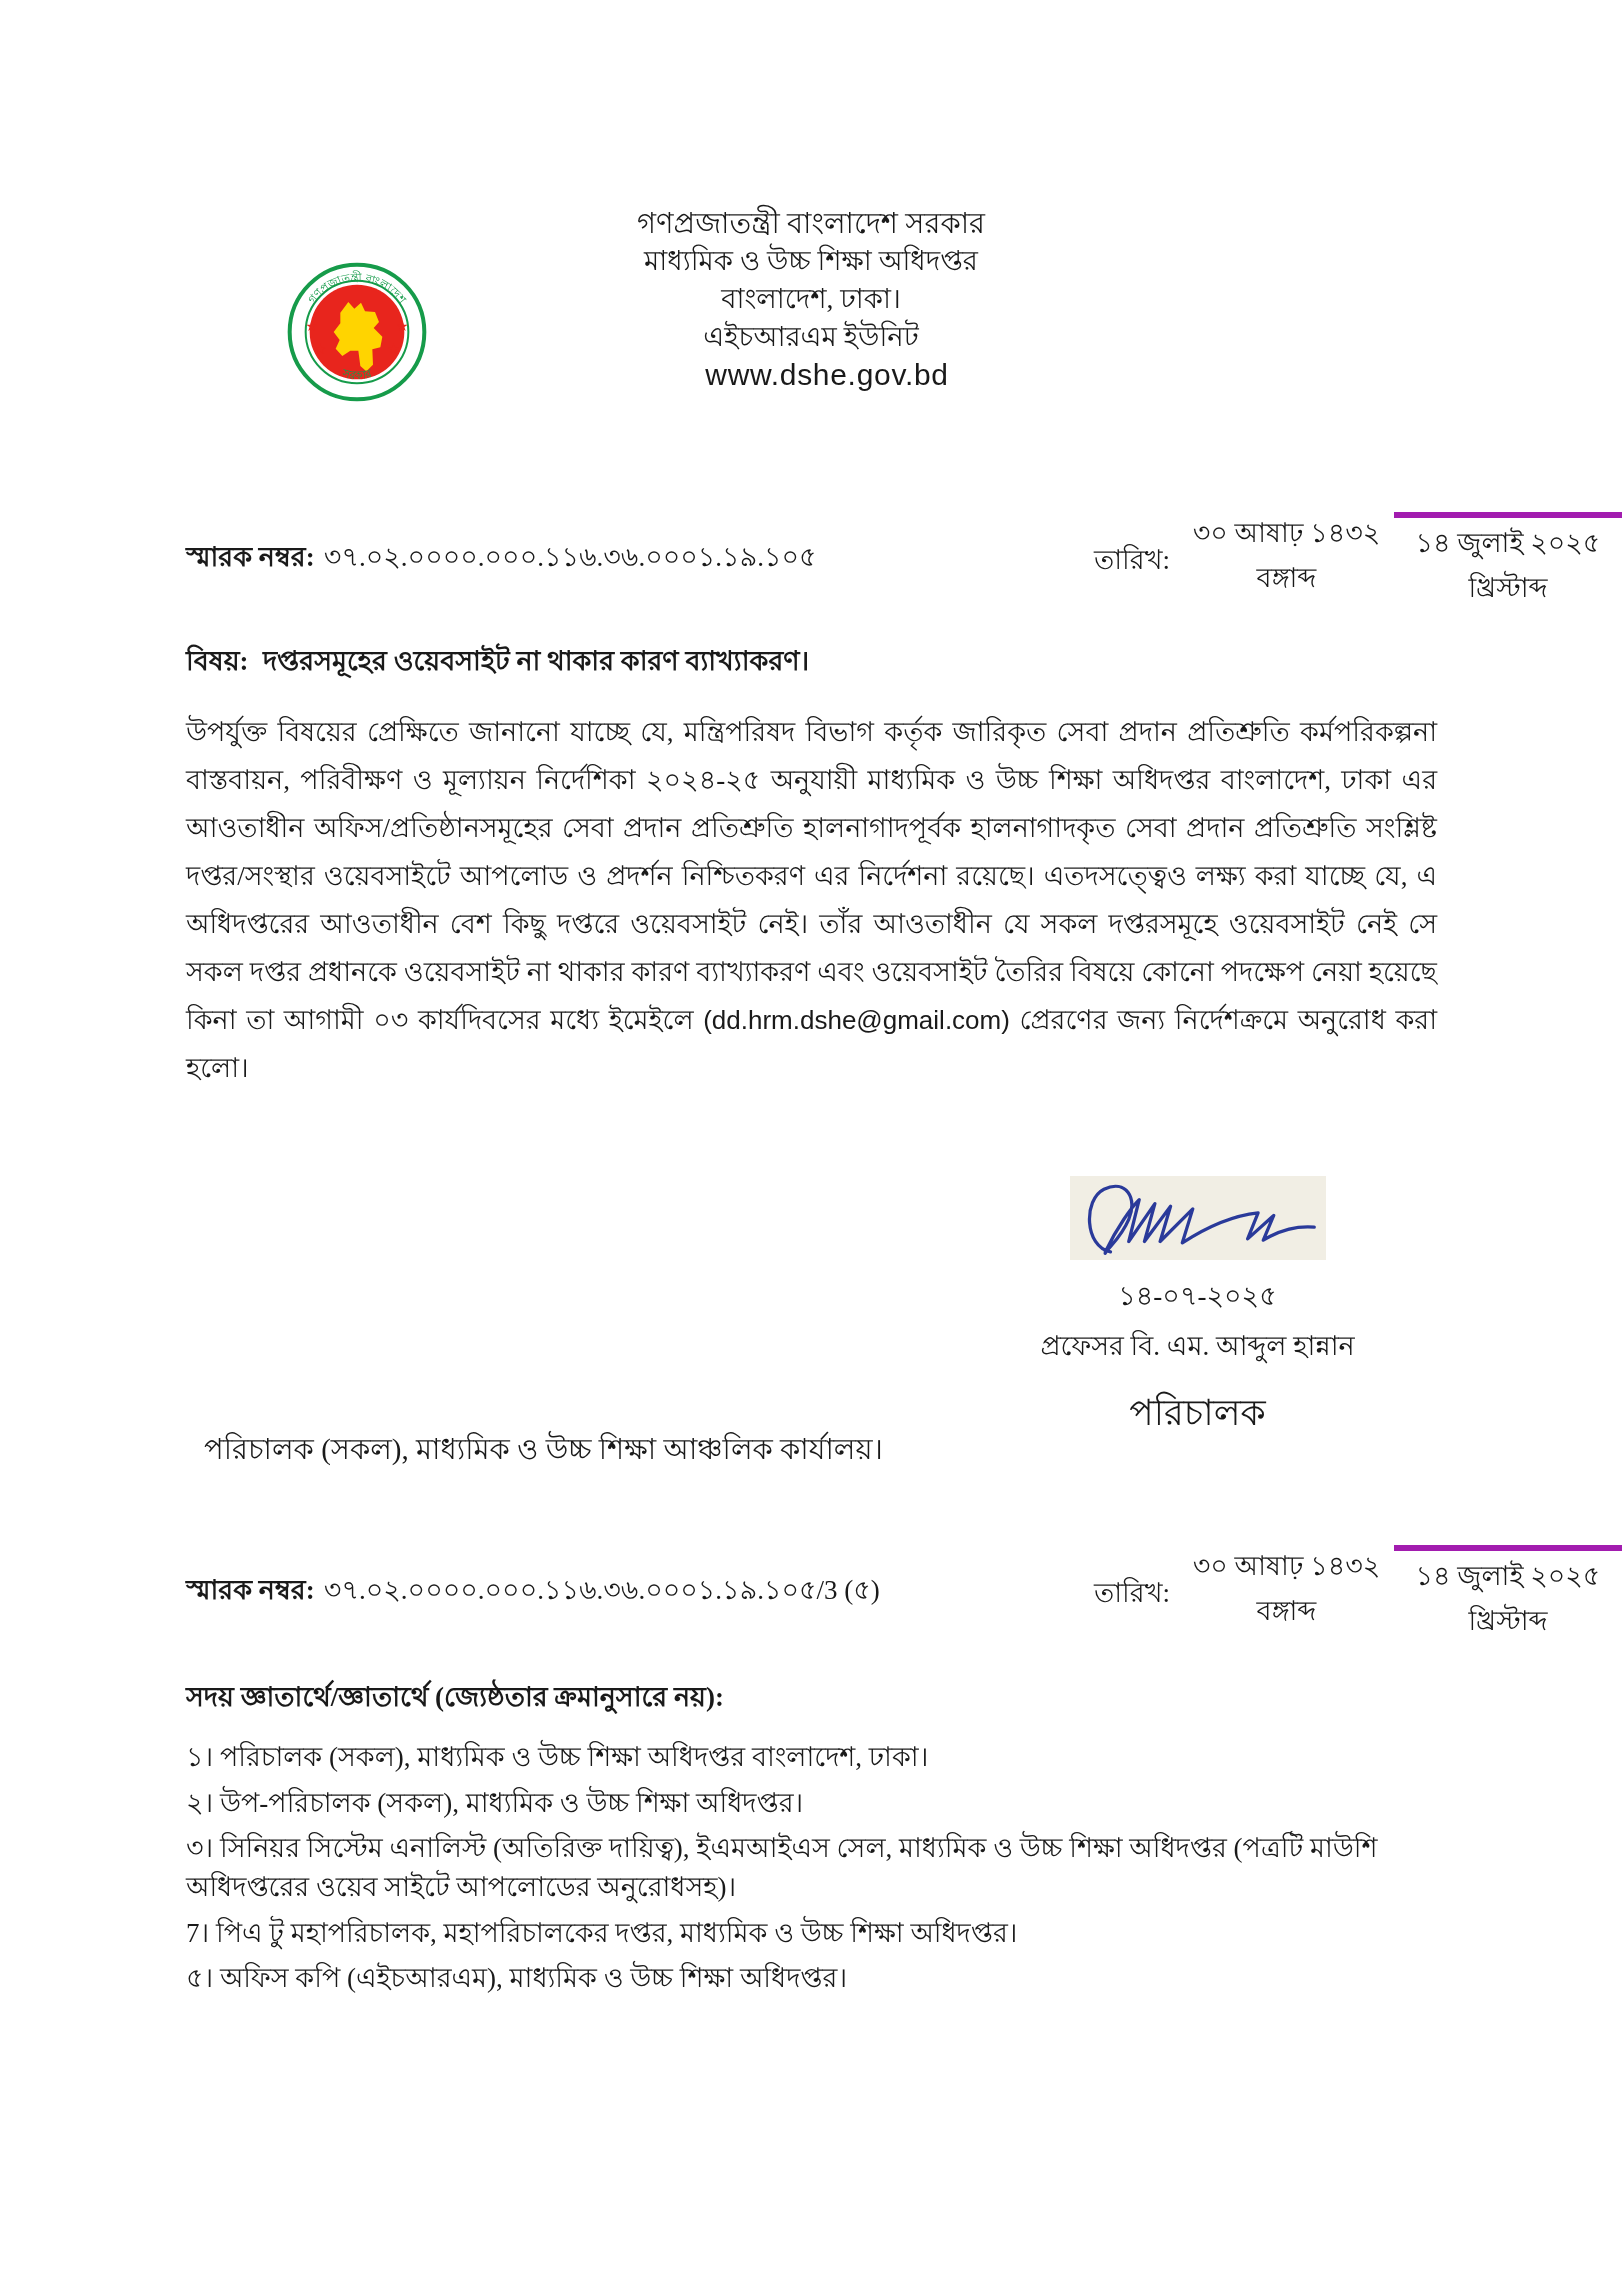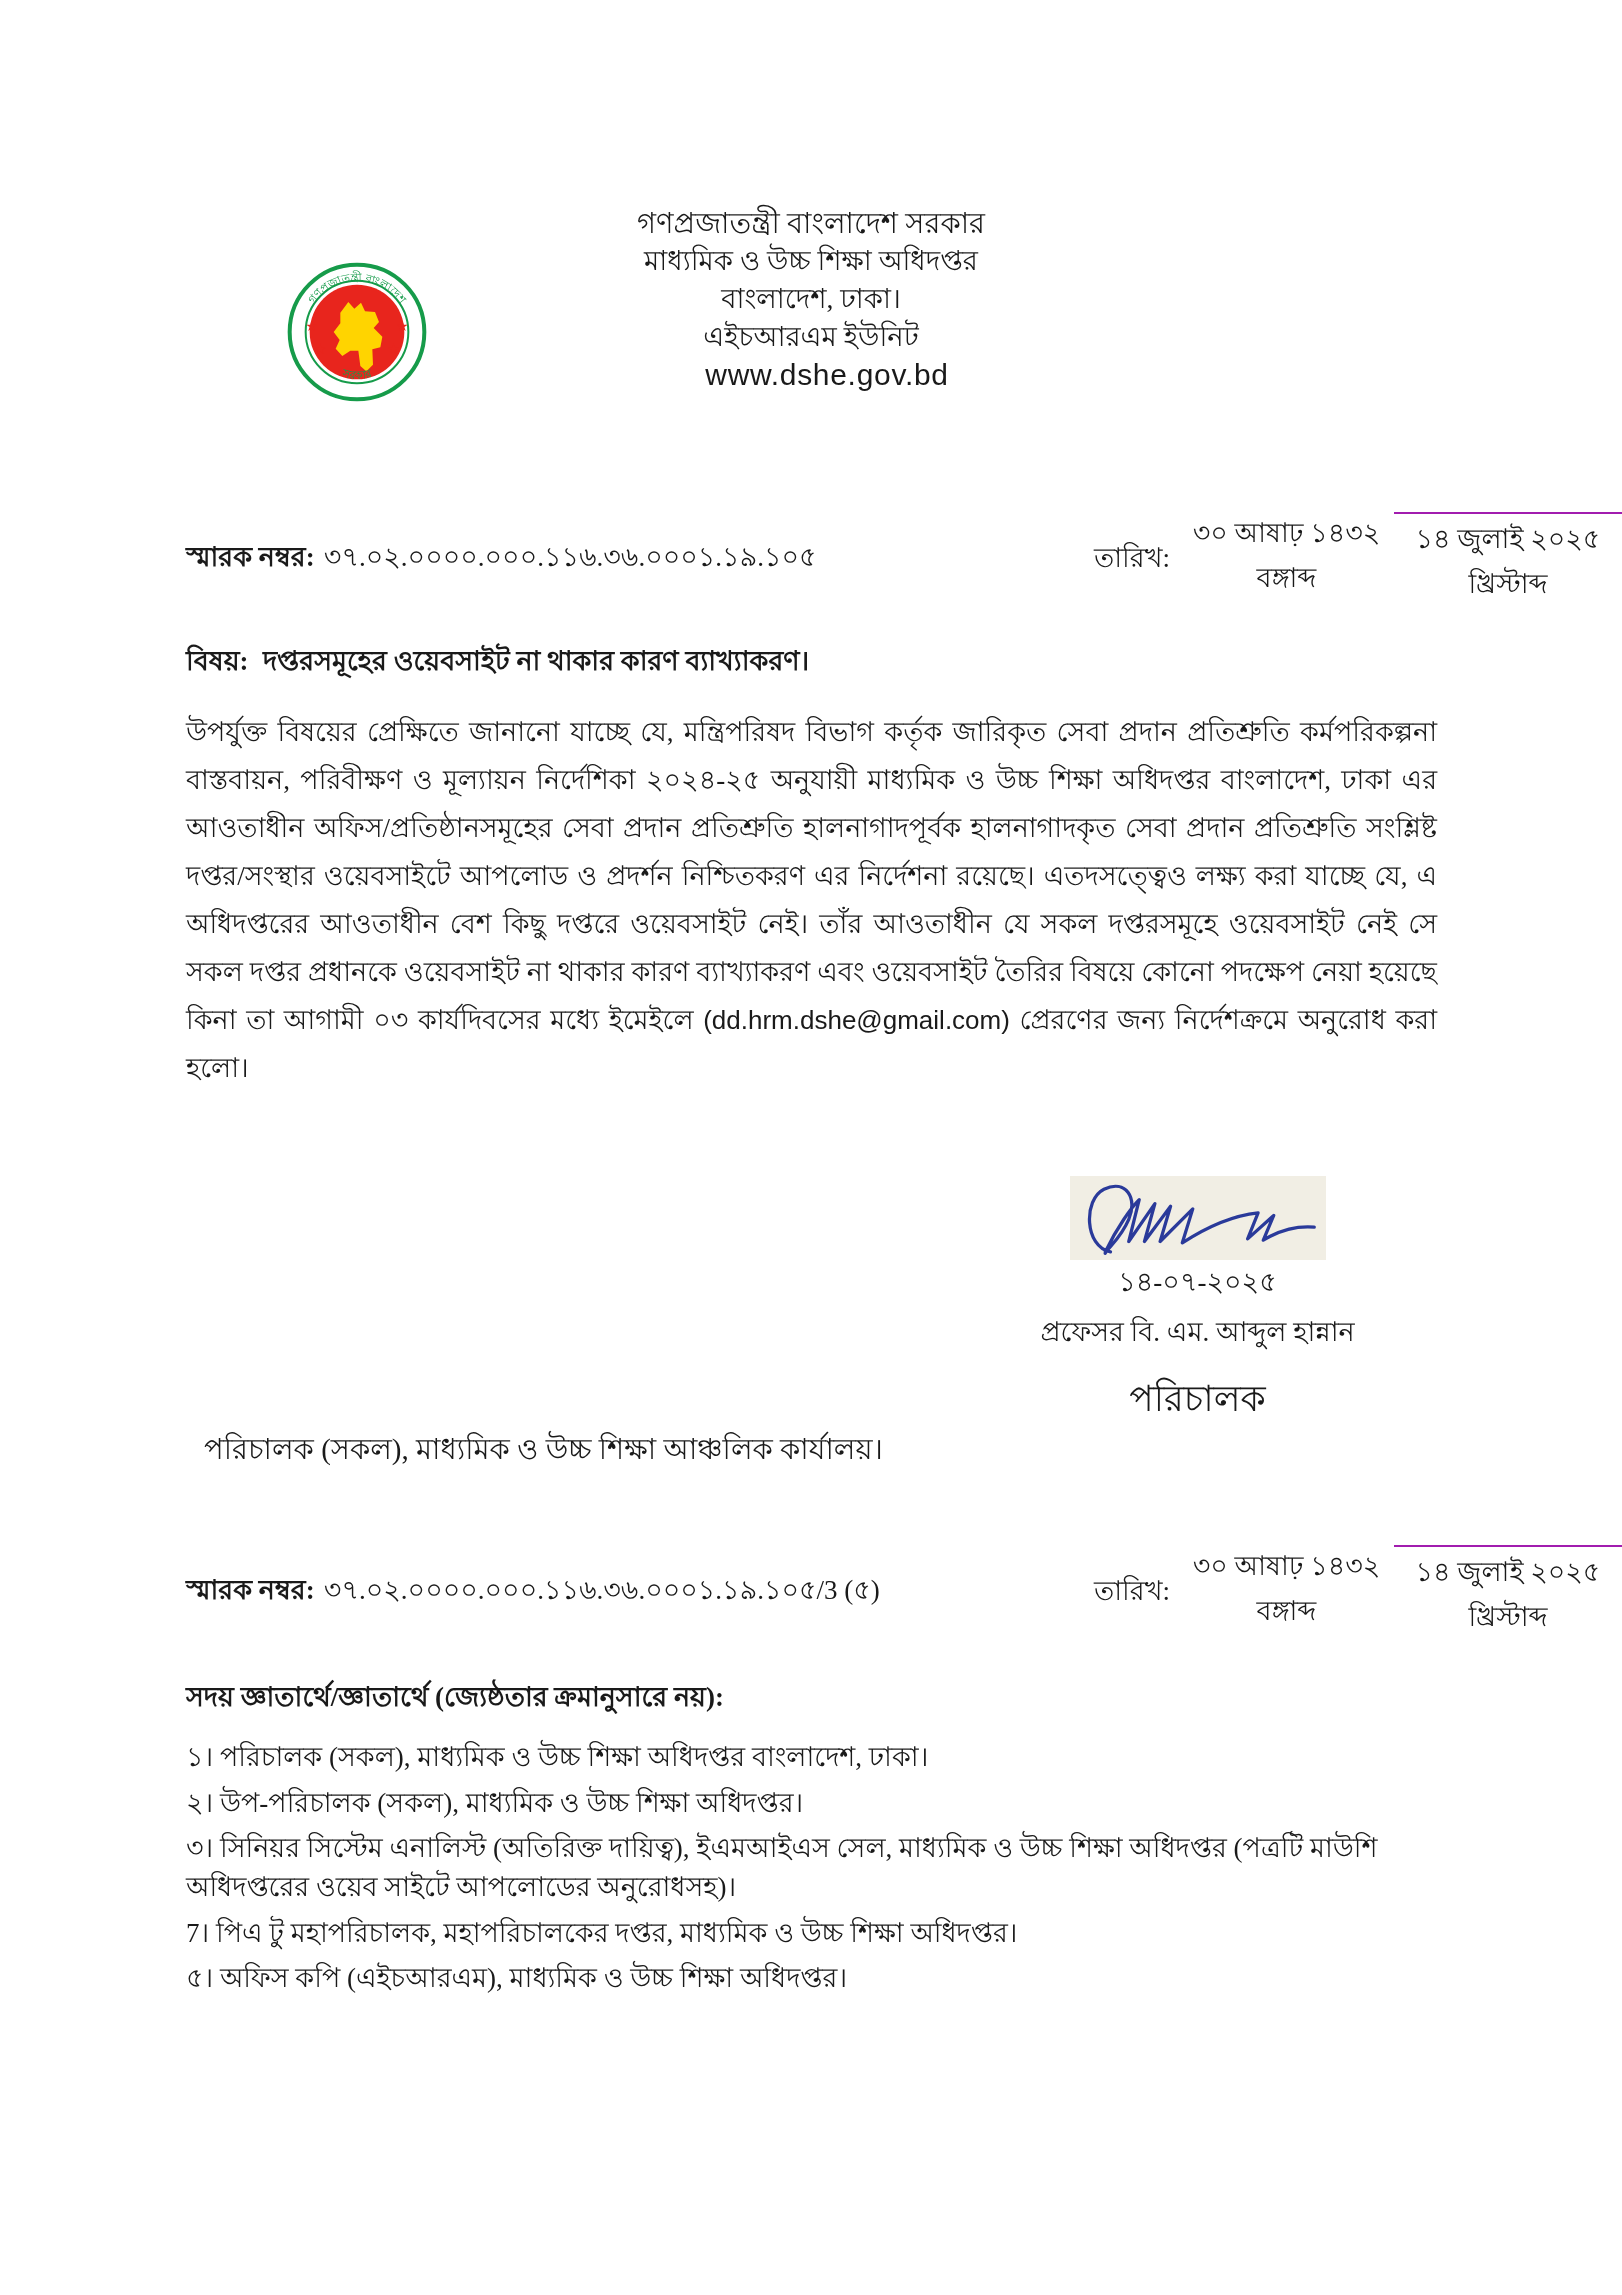--- a/index.html
+++ b/index.html
@@ -24,35 +24,35 @@
   .letterhead .site{font-family:"Liberation Sans","DejaVu Sans",sans-serif;font-size:30px;letter-spacing:0.7px;padding-left:32px;}
   .emblem{position:absolute;top:262px;left:287px;width:140px;height:140px;}
   
   .memo-line{position:absolute;left:186px;font-size:27px;white-space:nowrap;}
   .memo-line .lbl{font-weight:bold;}
   .memo-line .num{margin-left:9.2px;}
   .date-block{position:absolute;display:flex;align-items:center;font-size:27px;}
   .date-block .lbl{margin-right:9.2px;}
   .date-stack{display:flex;text-align:center;}
   .date-stack .top{padding:0 5.2px 3.9px 5.2px;}
-  .date-stack .bottom{padding:3.9px 5.2px 0 5.2px;border-top:2px solid #a21caf;}
+  .date-stack .bottom{padding:3.9px 5.2px 0 5.2px;border-top:6px solid #a21caf;}
   
   .subject{position:absolute;left:186px;top:640px;font-size:27px;font-weight:bold;}
   .subject .lbl{margin-right:14.4px;}
   
   .body-par{
     position:absolute;left:186px;top:708px;width:1251px;
     font-size:27px;line-height:48px;text-align:justify;
   }
   .body-par .email{font-family:"Liberation Sans","DejaVu Sans",sans-serif;font-size:26px;}
   
   .sign-block{position:absolute;left:1024px;top:1176px;width:347px;text-align:center;}
   .sign-scan{width:256px;height:84px;margin:0 auto;background:#f1eee4;display:block;}
   .sign-scan svg{display:block;width:100%;height:100%;}
-  .sign-date{margin-top:1px;font-size:27px;}
+  .sign-date{margin-top:15px;font-size:27px;}
   .sign-name{margin-top:5.2px;font-size:27px;}
   .sign-title{margin-top:15px;font-size:36px;}
   
   .addressee{position:absolute;left:204px;top:1426px;font-size:29px;}
   
   .dist{position:absolute;left:186px;top:1676px;width:1256px;font-size:27px;}
   .dist .head{font-weight:bold;margin-bottom:17px;}
   .dist .item{line-height:39px;margin-bottom:6.5px;}
 </style>
 </head>

